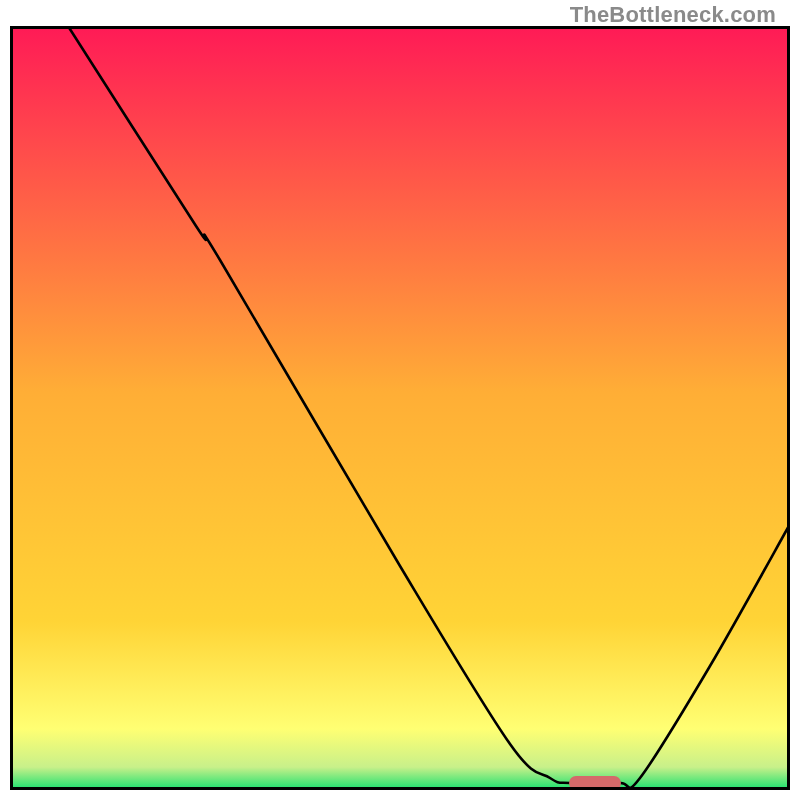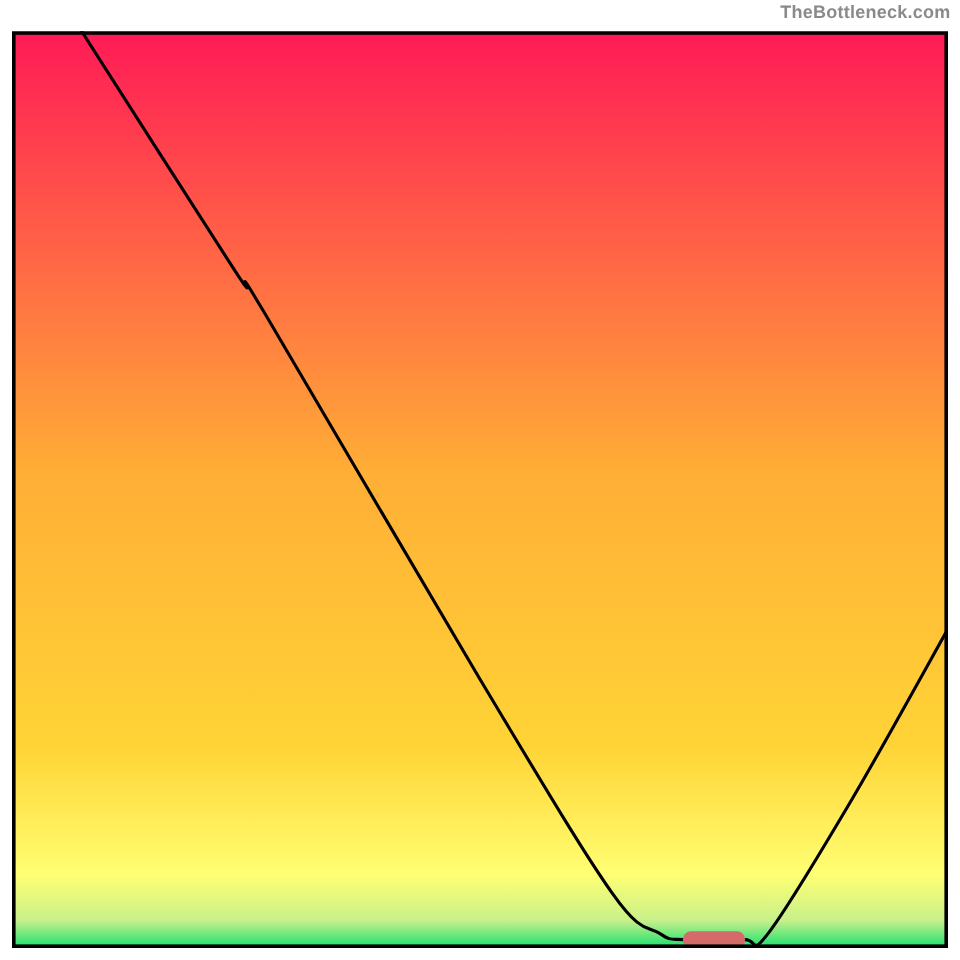--- a/index.html
+++ b/index.html
@@ -1,23 +1,23 @@
 <!DOCTYPE html>
 <html><head>
 <meta charset="utf-8">
 <style>
   * { margin: 0; padding: 0; box-sizing: border-box; }
   html, body { width: 800px; height: 800px; overflow: hidden; background: #fff; }
   .stage { position: relative; width: 800px; height: 800px; }
   .watermark {
     position: absolute;
     top: 2px;
-    right: 8px;
+    right: 24px;
     font-family: Arial, Helvetica, sans-serif;
-    font-size: 15px;
+    font-size: 22px;
     font-weight: 600;
     color: #8a8a8a;
     letter-spacing: 0.2px;
   }
   .plot {
     position: absolute;
     left: 10px;
     top: 26px;
     width: 780px;
     height: 764px;

